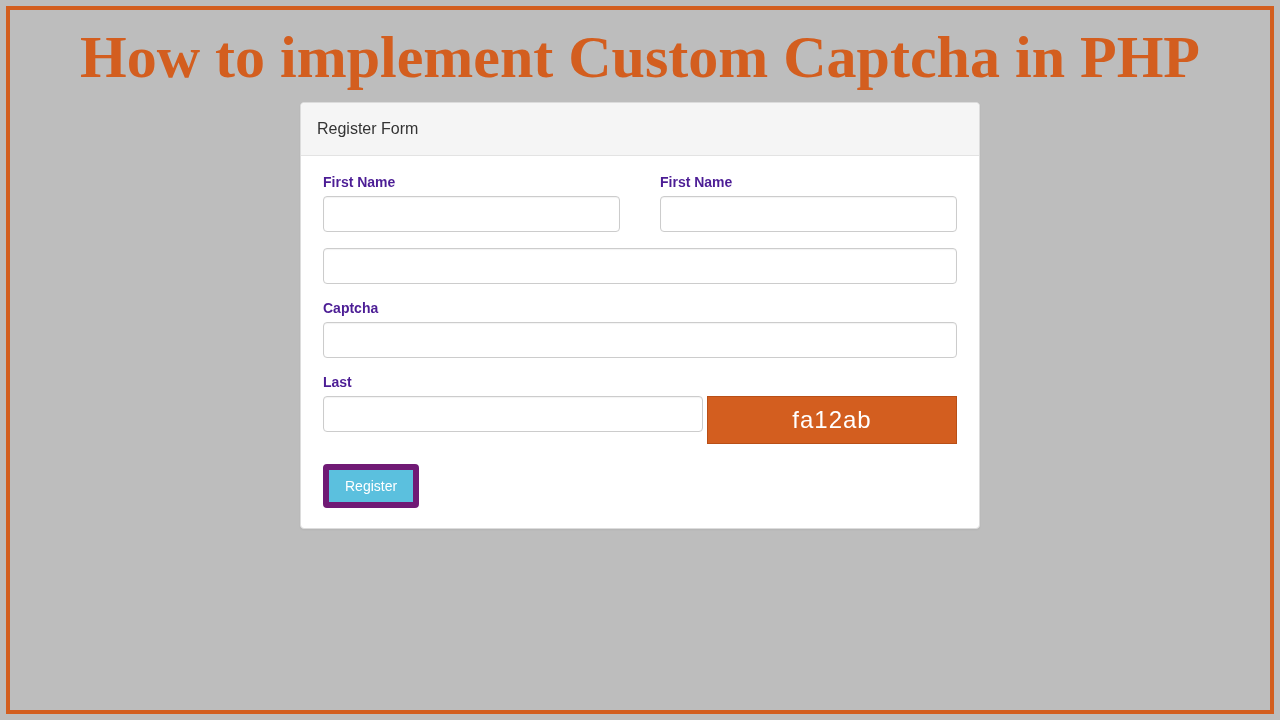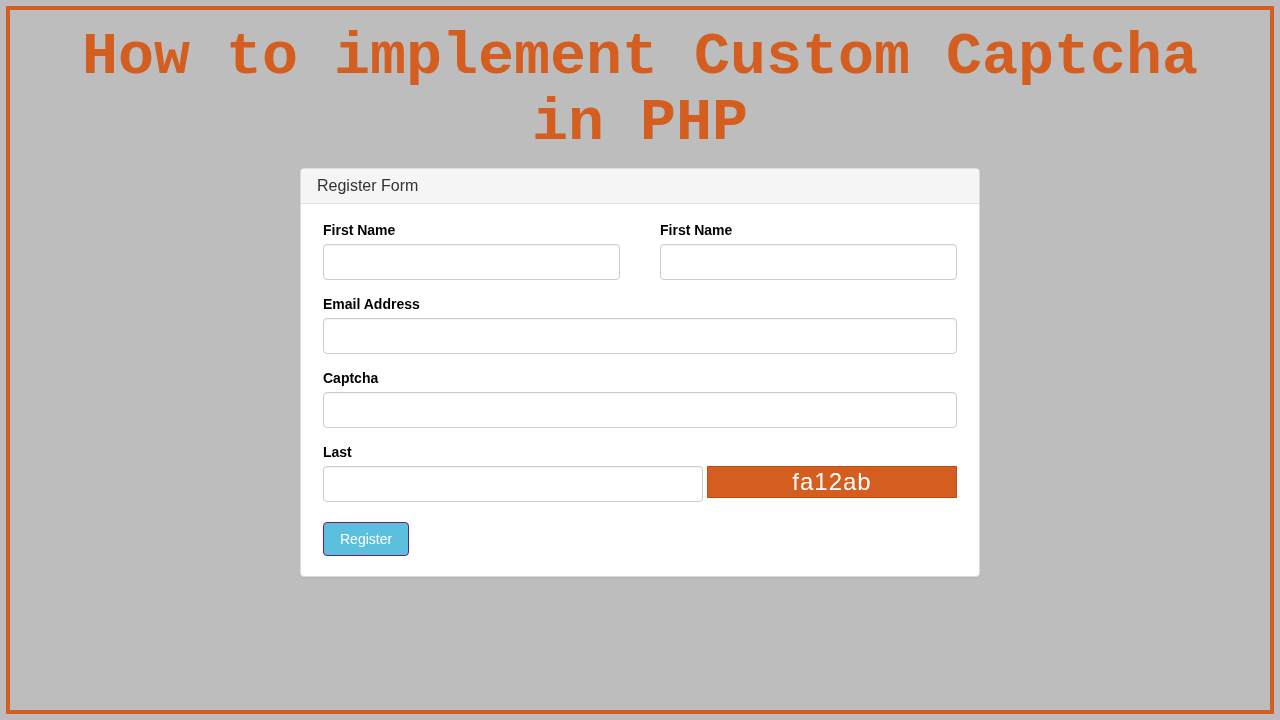--- a/index.html
+++ b/index.html
@@ -16,90 +16,90 @@
     border: 4px solid #d35e1f;
     background: #bdbdbd;
   }
   .page-title {
     text-align: center;
     color: #d35e1f;
     font-size: 60px;
     font-weight: 700;
     line-height: 1.1;
     padding: 14px 40px 12px 40px;
-    font-family: Liberation Mono, monospace;
+    font-family: Liberation Serif, serif;
   }
   .panel {
     width: 680px;
     margin: 0 auto;
     background: #fff;
     border: 1px solid #dcdcdc;
     border-radius: 4px;
     box-shadow: 0 1px 2px rgba(0,0,0,0.05);
   }
   .panel-header {
     background: #f5f5f5;
     border-bottom: 1px solid #e3e3e3;
     border-radius: 4px 4px 0 0;
-    padding: 8px 16px;
+    padding: 17px 16px;
     font-size: 16px;
     color: #333;
   }
   .panel-body {
     padding: 18px 22px 20px 22px;
   }
   .row {
     display: flex;
     gap: 40px;
     margin-bottom: 16px;
   }
   .field { flex: 1; }
   .field.full { width: 100%; }
   .label {
     display: block;
     font-weight: 700;
     font-size: 14px;
-    color: #000000;
+    color: #4c1d95;
     margin-bottom: 6px;
   }
   .input {
     width: 100%;
     height: 36px;
     border: 1px solid #ccc;
     border-radius: 4px;
     padding: 6px 10px;
     font-size: 14px;
     box-shadow: inset 0 1px 1px rgba(0,0,0,0.05);
     background: #fff;
   }
   .code-row {
     display: flex;
     align-items: stretch;
     gap: 0;
   }
   .code-row .input { flex: 1; }
   .captcha-box {
     width: 250px;
-    height: 32px;
+    height: 48px;
     margin-left: 4px;
     display: flex;
     align-items: center;
     justify-content: center;
     background: #d35e1f;
     border: 1px solid #b94f16;
     color: #fff;
     font-size: 24px;
     font-family: Arial, sans-serif;
     letter-spacing: 1px;
   }
   .btn-register {
     display: inline-block;
     background: #5bc0de;
     color: #fff;
-    border: 1px solid #701a75;
+    border: 6px solid #701a75;
     border-radius: 4px;
     padding: 8px 16px;
     font-size: 14px;
     cursor: pointer;
     margin-top: 16px;
   }
 </style>
 </head>
 <body>
 
@@ -118,21 +118,20 @@
           <input class="input" type="text" value="" style="">
         </div>
         <div class="field">
           <label class="label">First Name</label>
           <input class="input" type="text" value="" style="">
         </div>
       </div>
 
       <div class="row">
         <div class="field full">
-          <label class="label">Email Address</label>
           <input class="input" type="text" value="" style="">
         </div>
       </div>
 
       <div class="row">
         <div class="field full">
           <label class="label">Captcha</label>
           <input class="input" type="password" value="" style="">
         </div>
       </div>

